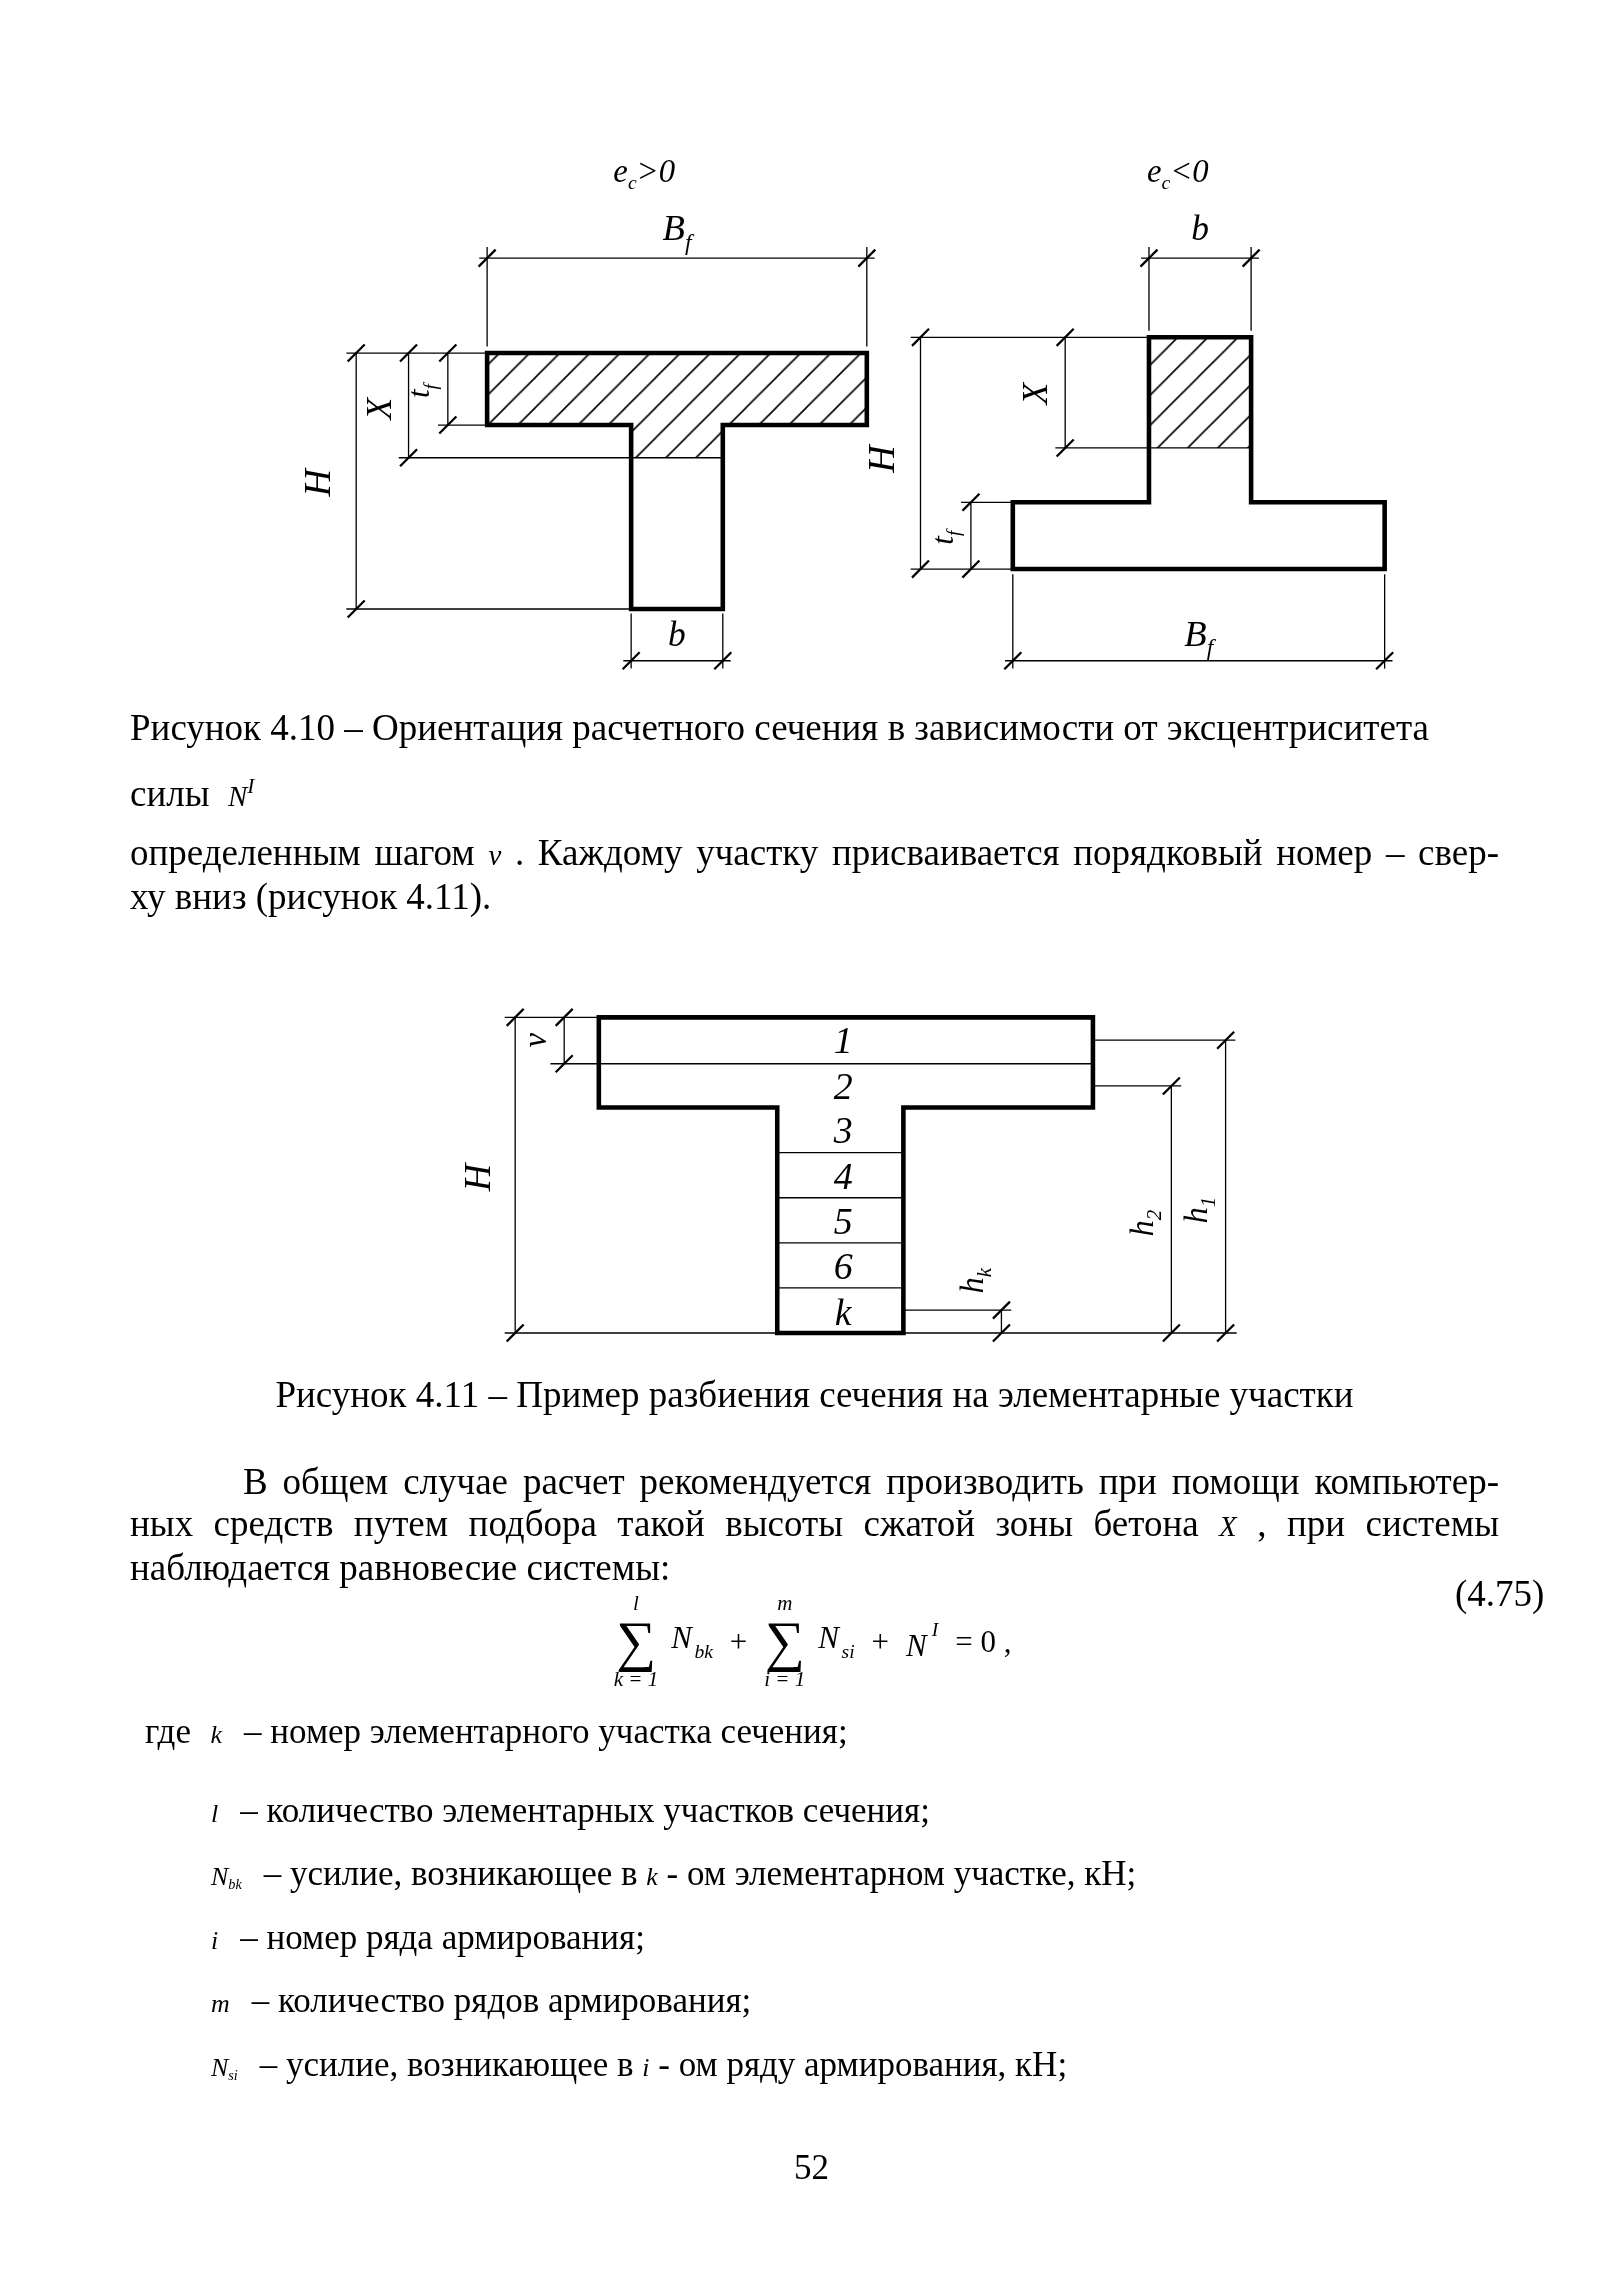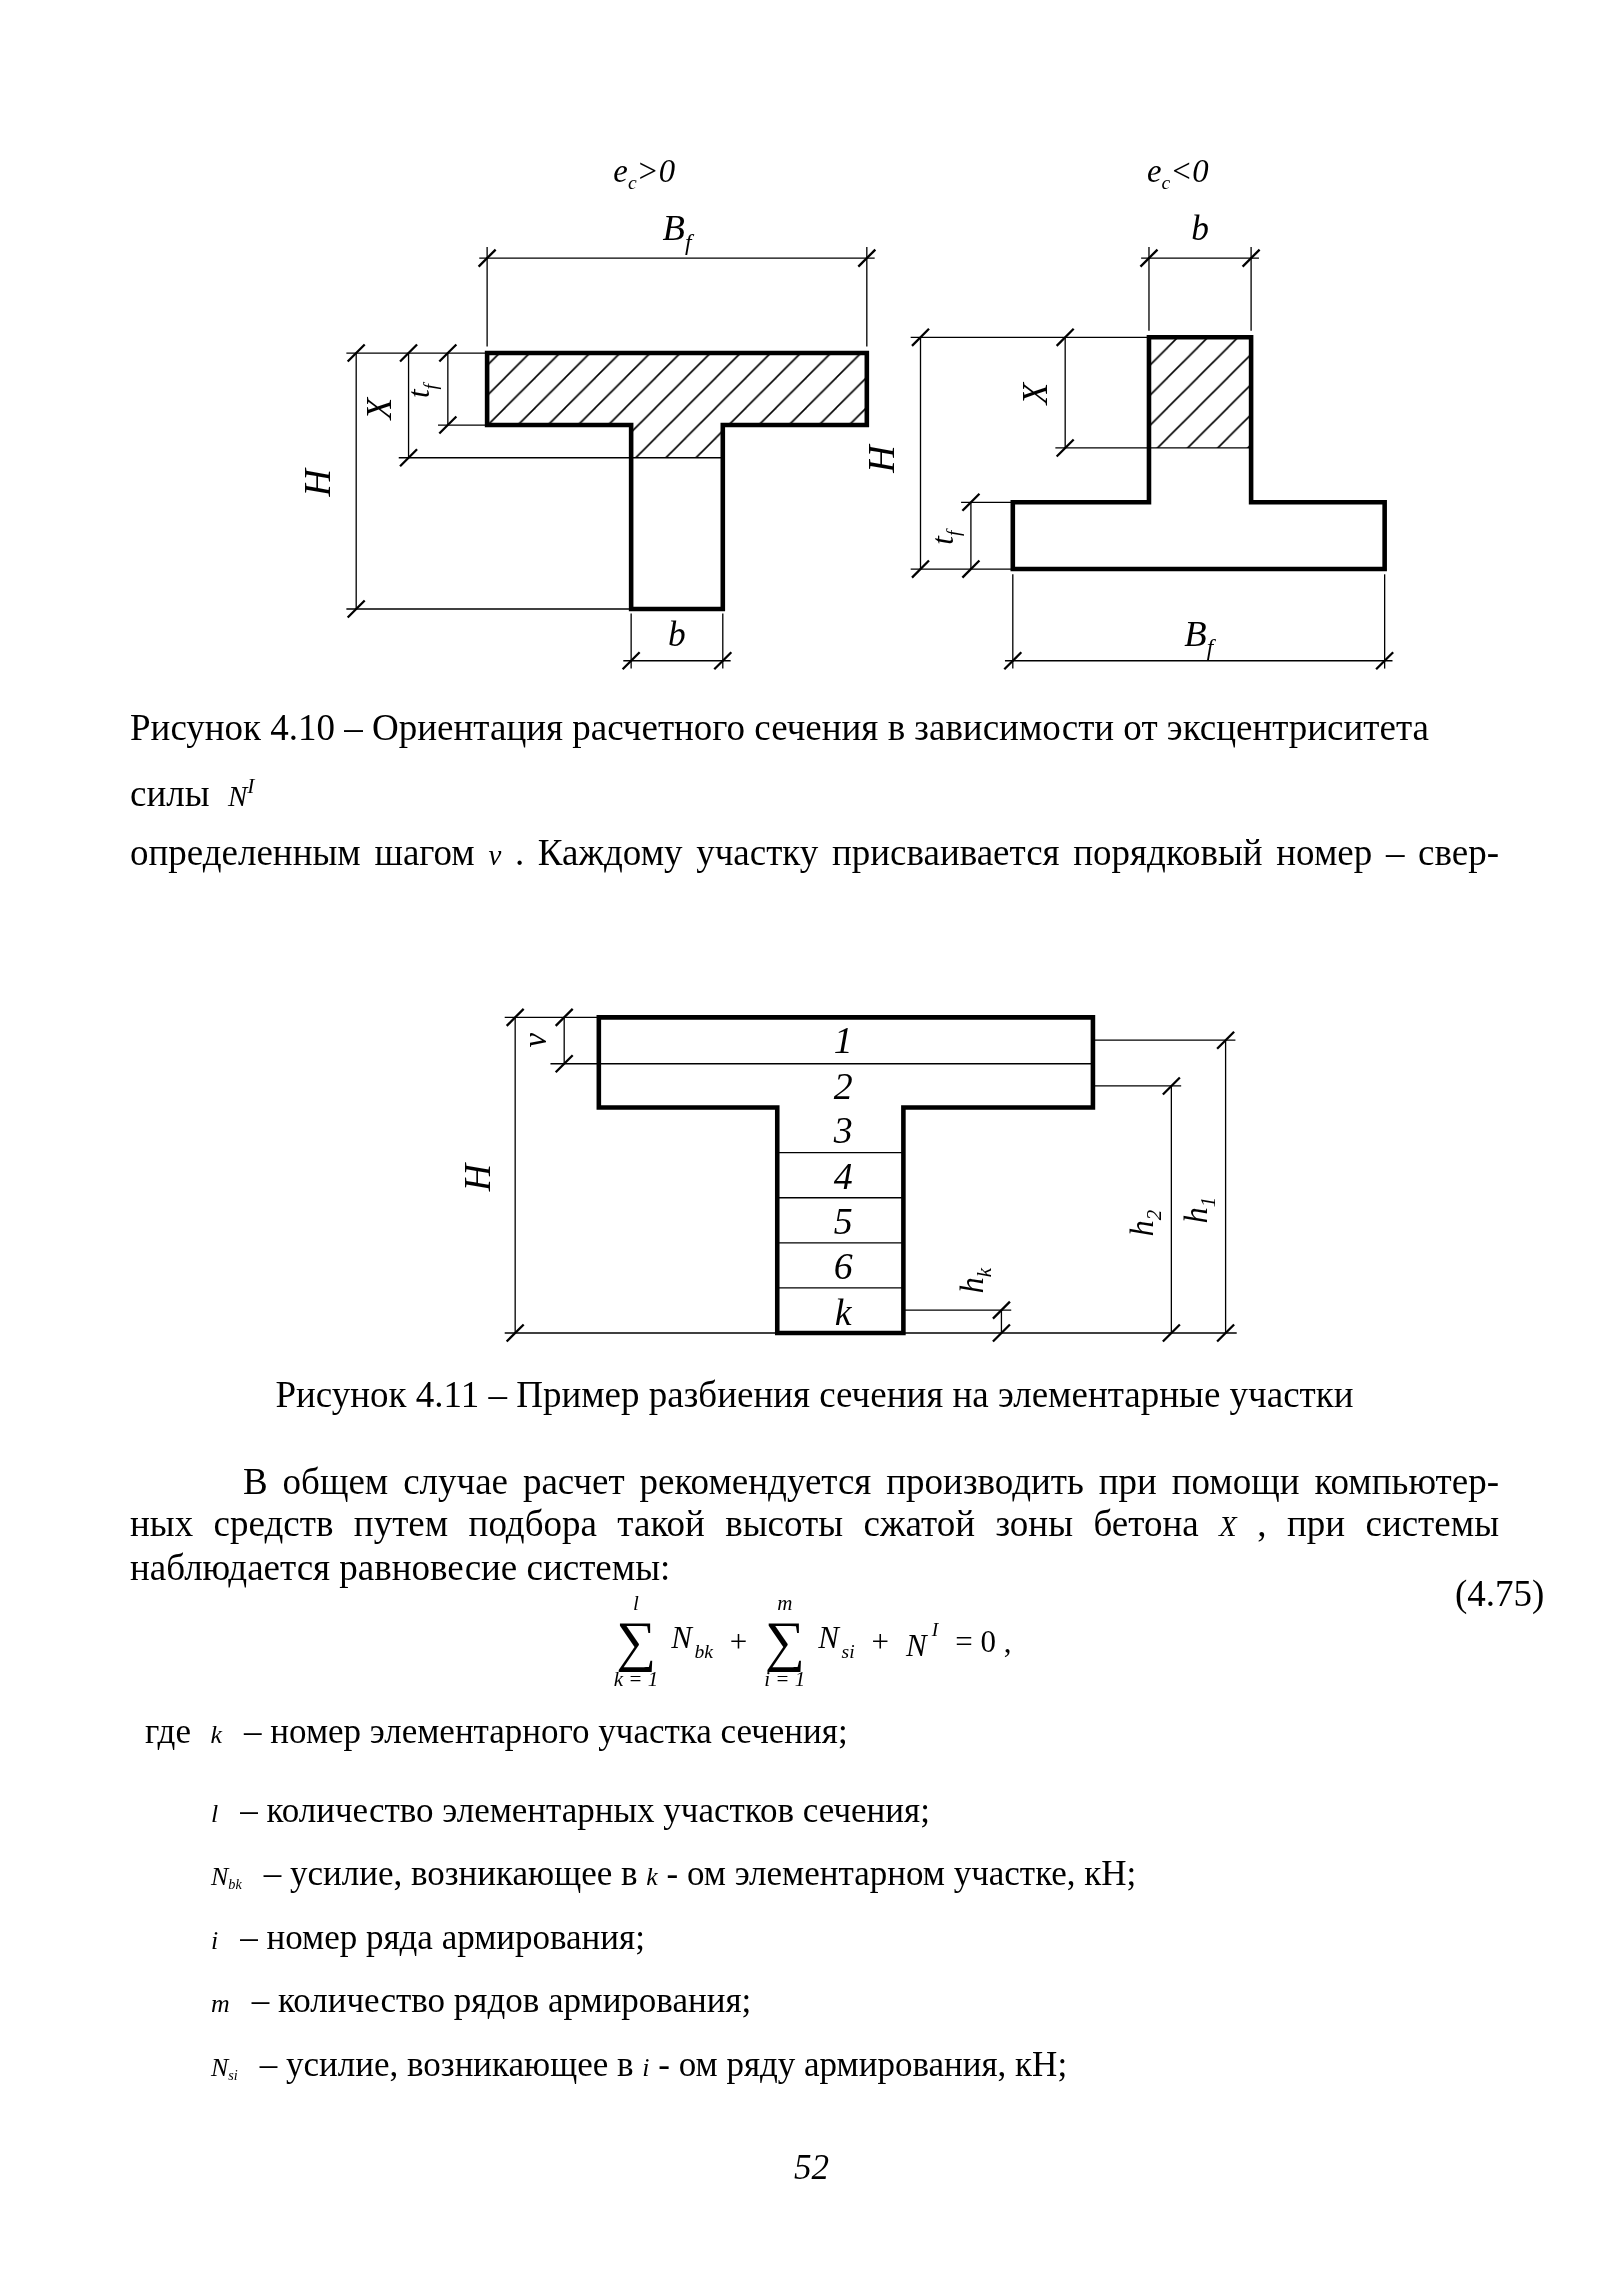--- a/index.html
+++ b/index.html
@@ -29,21 +29,21 @@
   .term .tsup{font-size:19.6px;font-style:italic;vertical-align:19.6px;padding-left:5.2px;}
   .op{font-style:normal;padding:0 3.9px;}
   .eq-number{left:1455px;top:1572px;font-size:37px;}
   
   .def-item{left:145px;width:1374px;font-size:35px;line-height:46px;white-space:nowrap;}
   .def-indent{left:211px;margin-top:15px;}
   .def-lead{margin-right:19.6px;margin-top:28px;}
   .dsym{font-style:italic;font-size:0.74em;margin-right:22px;}
   .dsub{font-style:italic;font-size:0.55em;vertical-align:-0.3em;}
   .inline-sym{font-style:italic;font-size:0.74em;}
-  .page-number{left:0;top:2148px;width:1623px;text-align:center;font-size:35px;font-style:italic;}
+  .page-number{left:0;top:2148px;width:1623px;text-align:center;font-size:35px;}
 </style>
 </head>
 <body>
 
 <svg class="abs" style="left:294px;top:137px;" width="1126" height="563" viewBox="0 0 1720 860">
   <defs>
     <pattern id="hatch" width="46" height="46" patternUnits="userSpaceOnUse">
       <path d="M0,46 L46,0" stroke="#000" stroke-width="2.5"></path>
       <path d="M-11.5,11.5 L11.5,-11.5" stroke="#000" stroke-width="2.5"></path>
       <path d="M34.5,57.5 L57.5,34.5" stroke="#000" stroke-width="2.5"></path>
@@ -135,20 +135,21 @@
   </g>
 </svg>
 
 <div class="abs caption" style="top:699px;">
   <div><span>Рисунок 4.10 – Ориентация расчетного сечения в зависимости от эксцентриситета</span></div>
   <div><span>силы</span>&nbsp;&nbsp;<span class="msym">N</span><span class="msup">I</span></div>
 </div>
 
 <div class="abs para" style="top:832px;">
   <div class="jl"><span>определенным шагом </span><span class="msym">v</span><span> . Каждому участку присваивается порядковый номер – свер-</span></div>
+  <div class="jl-last"><span>ху вниз (рисунок 4.11).</span></div>
 </div>
 
 <svg class="abs" style="left:406px;top:1001px;" width="851" height="366" viewBox="0 0 1300 560">
 
   <path d="M294,25 H1050 V163 H760 V508 H567 V163 H294 Z" fill="none" stroke="#000" stroke-width="7"></path>
 
   <line x1="294" y1="96" x2="1050" y2="96" stroke="#000" stroke-width="2"></line>
   <line x1="567" y1="232" x2="760" y2="232" stroke="#000" stroke-width="2"></line>
   <line x1="567" y1="301" x2="760" y2="301" stroke="#000" stroke-width="2"></line>
   <line x1="567" y1="370" x2="760" y2="370" stroke="#000" stroke-width="2"></line>

